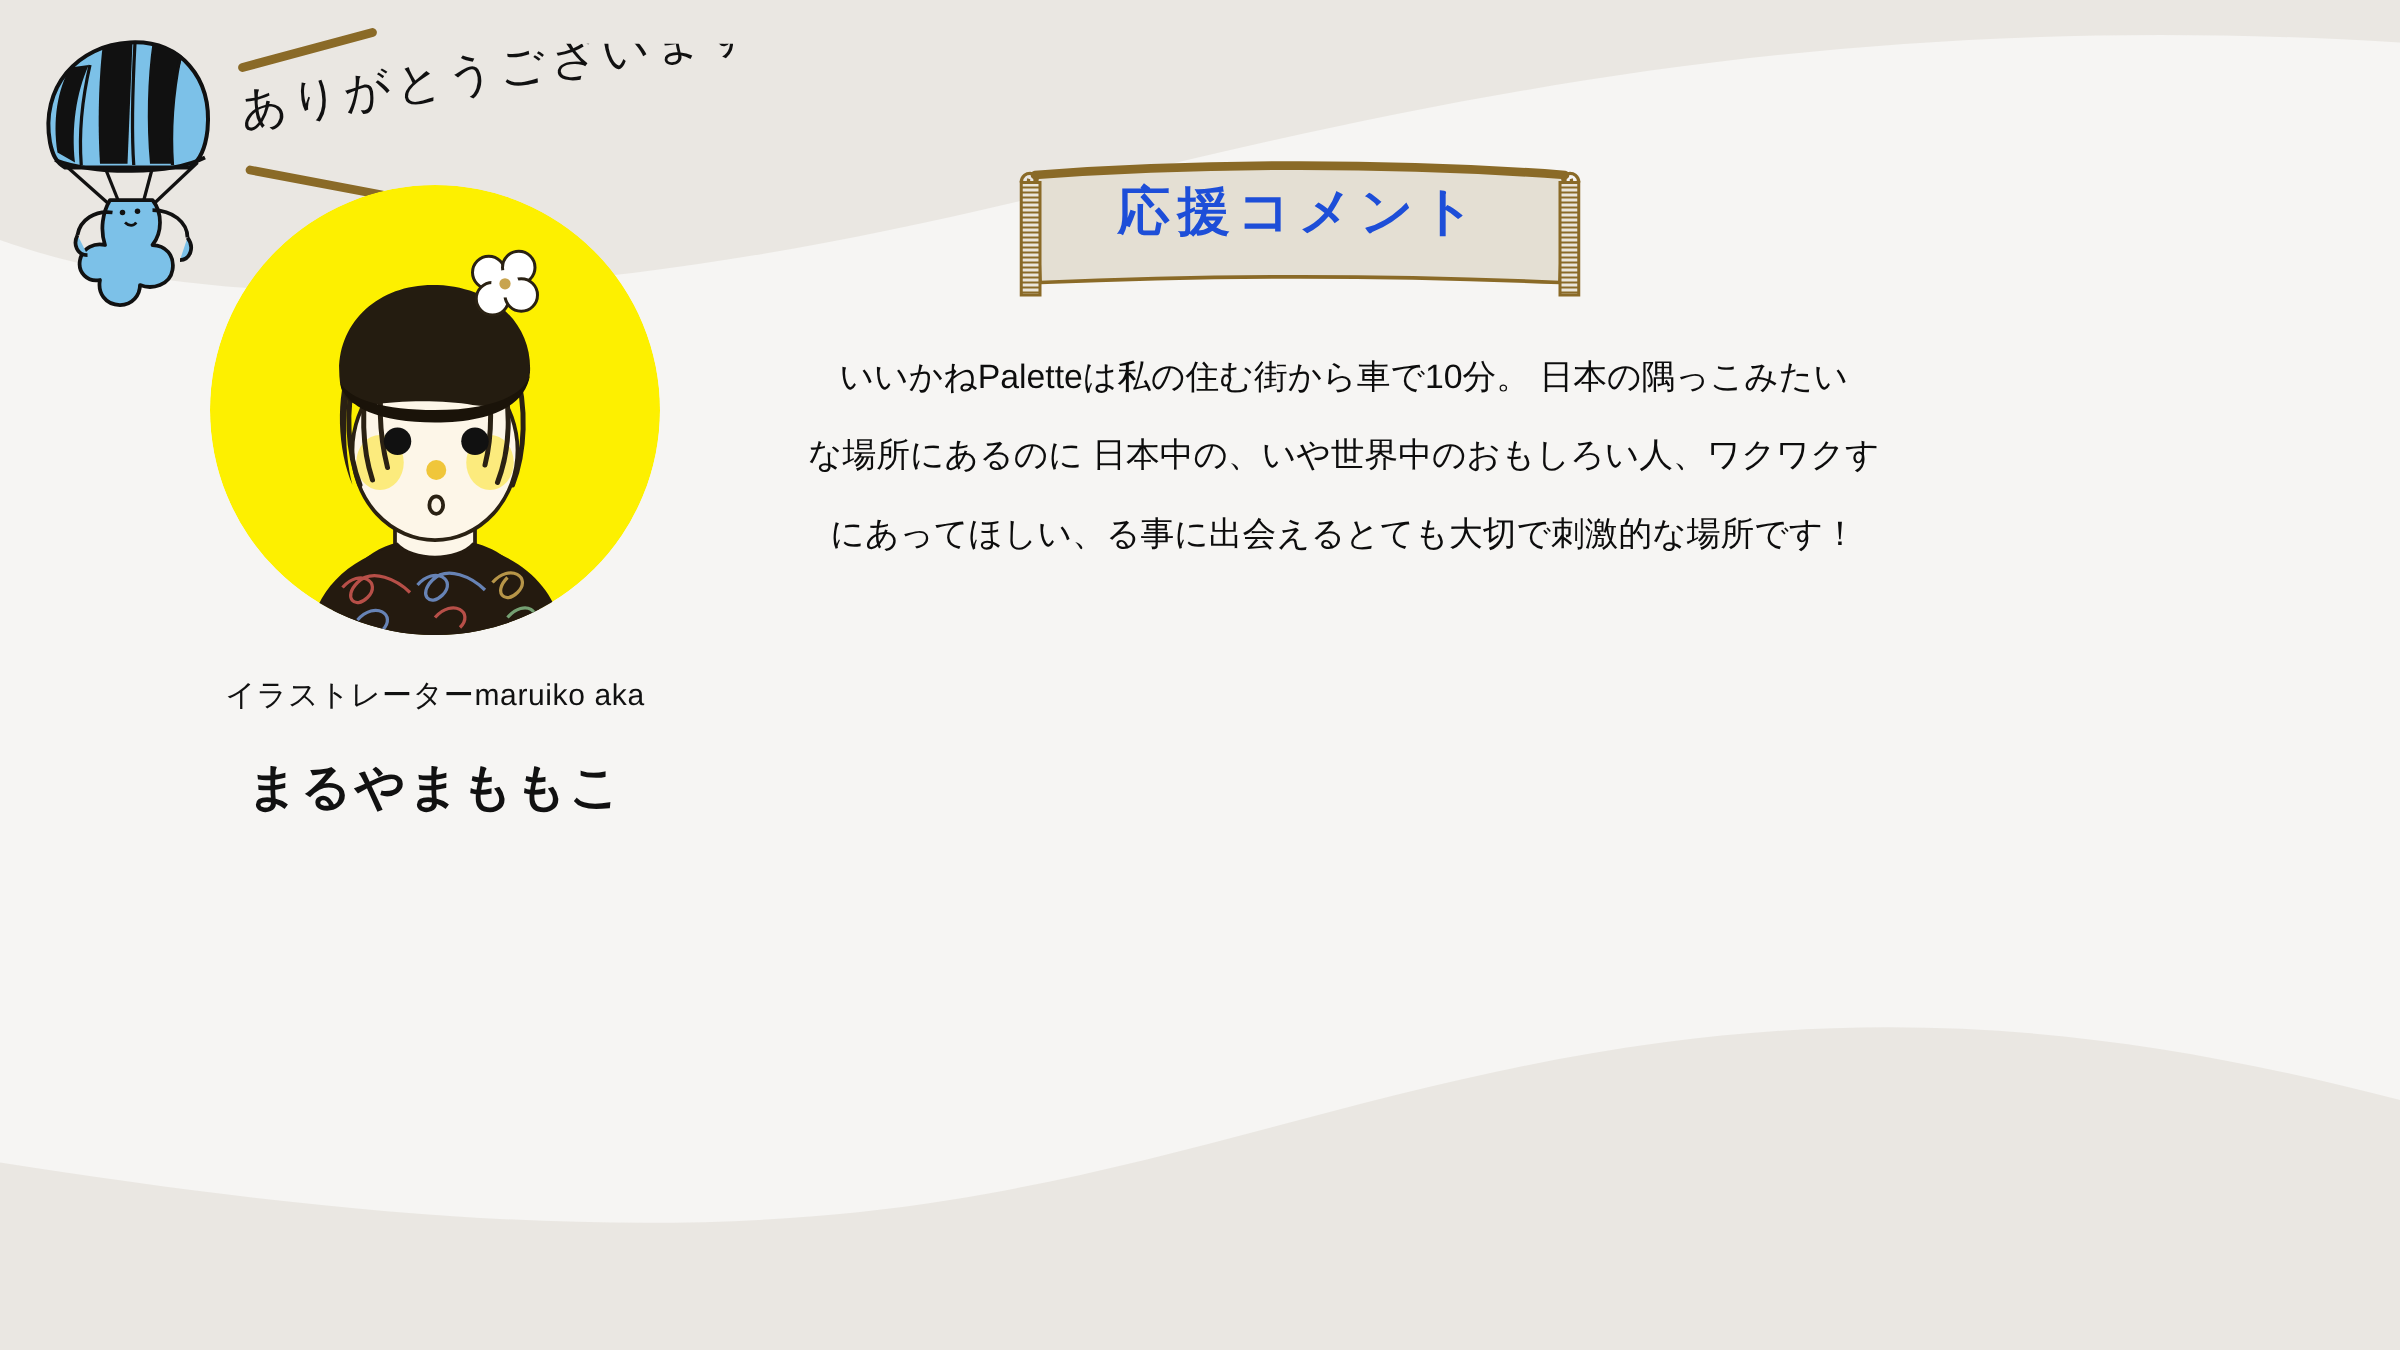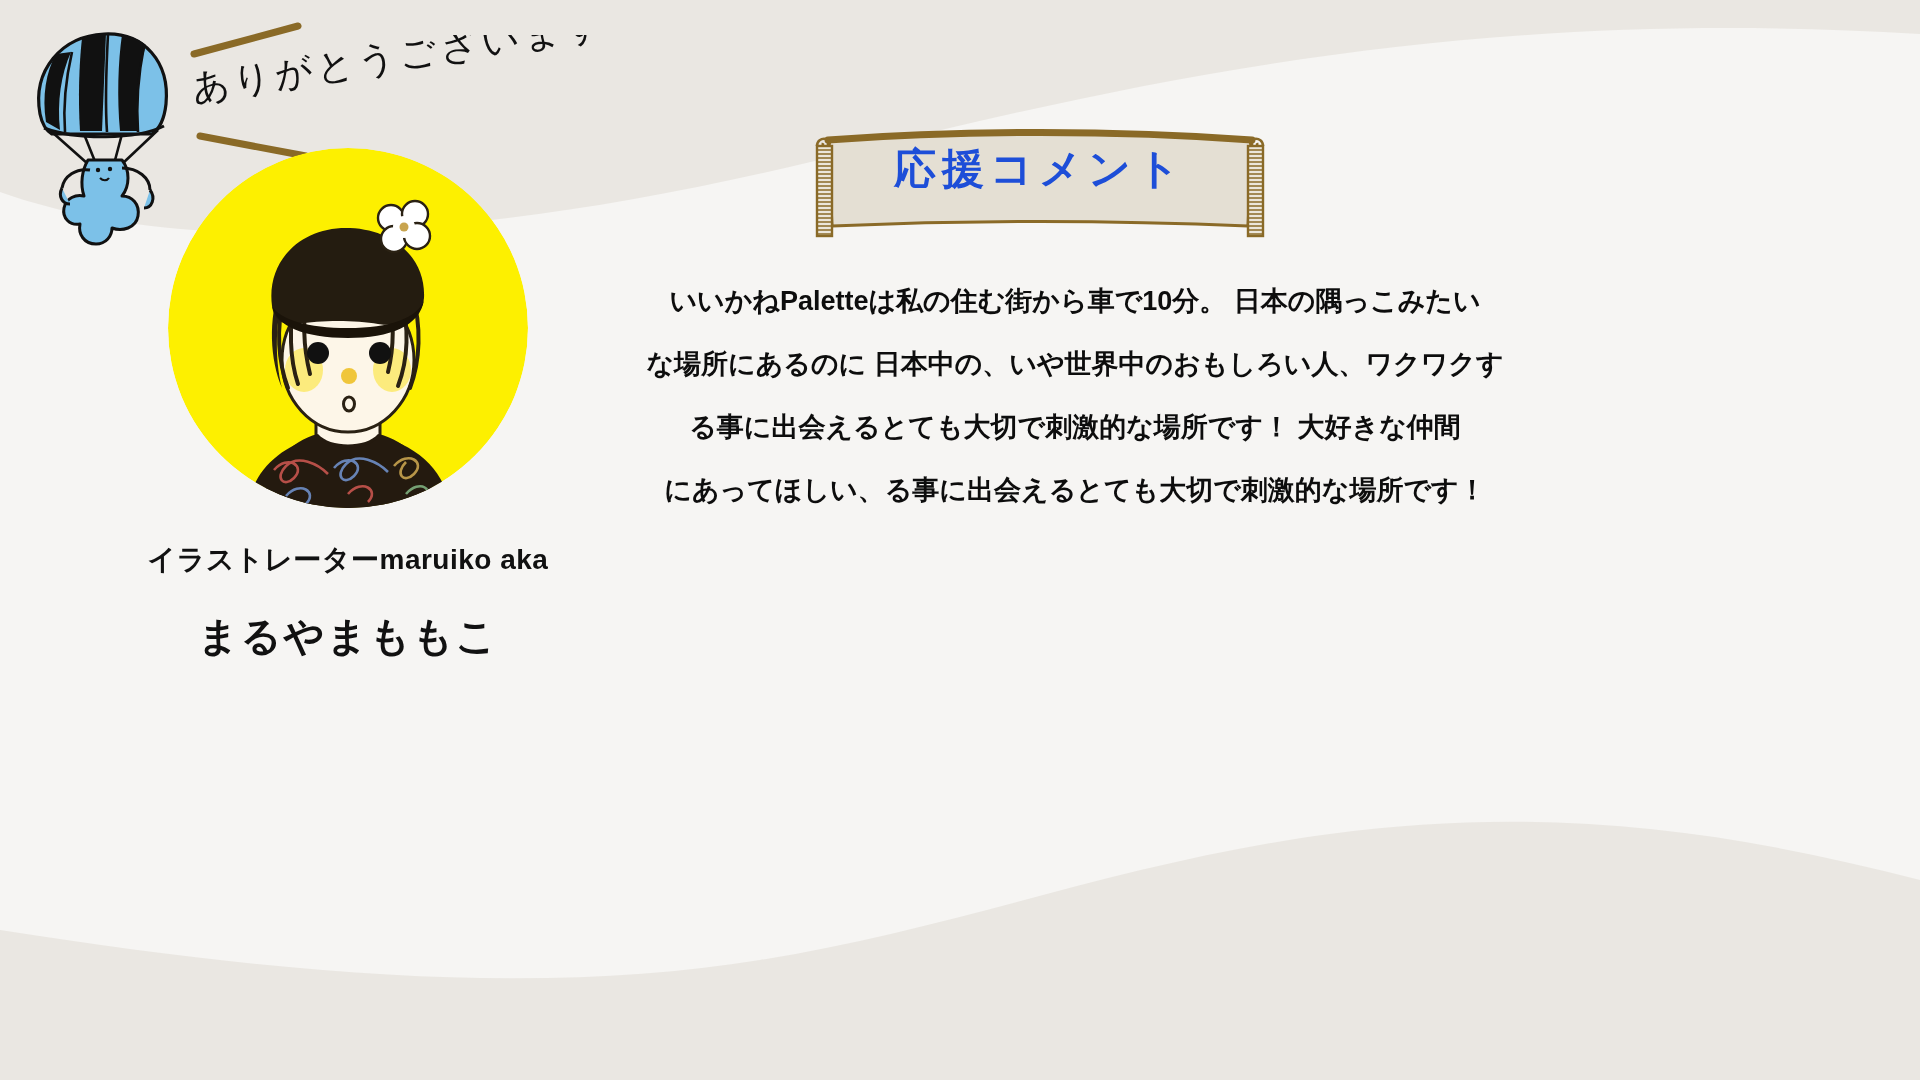--- a/index.html
+++ b/index.html
@@ -33,21 +33,21 @@
     width:360px; height:360px; border-radius:50%;
     overflow:hidden; position:relative;
   }
 
   
   #caption-block {
     position:absolute; left:58px; top:540px; width:580px;
     text-align:center;
   }
   .cap-line {
-    font-size:28px; font-weight:700; color:#111;
+    font-size:24px; font-weight:400; color:#111;
     letter-spacing:.5px; line-height:1.42; white-space:nowrap;
   }
   #artist-name {
     margin-top:34px;
     font-size:40px; font-weight:800; color:#111;
     letter-spacing:2px; line-height:1.1; white-space:nowrap;
   }
 
   
   #banner { position:absolute; left:812px; top:126px; width:456px; height:112px; }
@@ -57,21 +57,21 @@
     font-size:42px; font-weight:800; color:#1d4ed8;
     letter-spacing:6px; line-height:1;
   }
 
   
   #comment-body {
     position:absolute; left:600px; top:288px; width:950px;
     text-align:center;
   }
   .cmt-line {
-    font-size:27px; font-weight:700; color:#0d0d0d;
+    font-size:27px; font-weight:400; color:#0d0d0d;
     line-height:1; margin-bottom:36px;
     white-space:nowrap;
   }
   .cmt-line:last-child { margin-bottom:0; }
 </style>
 </head>
 <body>
 
 <div id="stage">
 
@@ -285,17 +285,16 @@
         <line x1="436" y1="104" x2="451" y2="104"></line>
           <line x1="436" y1="108" x2="451" y2="108"></line>
       </g>
     </g>
   </svg>
   <div id="banner-title">応援コメント</div>
 
   <div id="comment-body">
     <div class="cmt-line">いいかねPaletteは私の住む街から車で10分。 日本の隅っこみたい</div>
     <div class="cmt-line">な場所にあるのに 日本中の、いや世界中のおもしろい人、ワクワクす</div>
-    <div class="cmt-line">る事に出会えるとても大切で刺激的な場所です！ 大好きな仲間</div>
     <div class="cmt-line">にあってほしい、る事に出会えるとても大切で刺激的な場所です！</div>
   </div>
 
 </div>
 
 </body></html>

